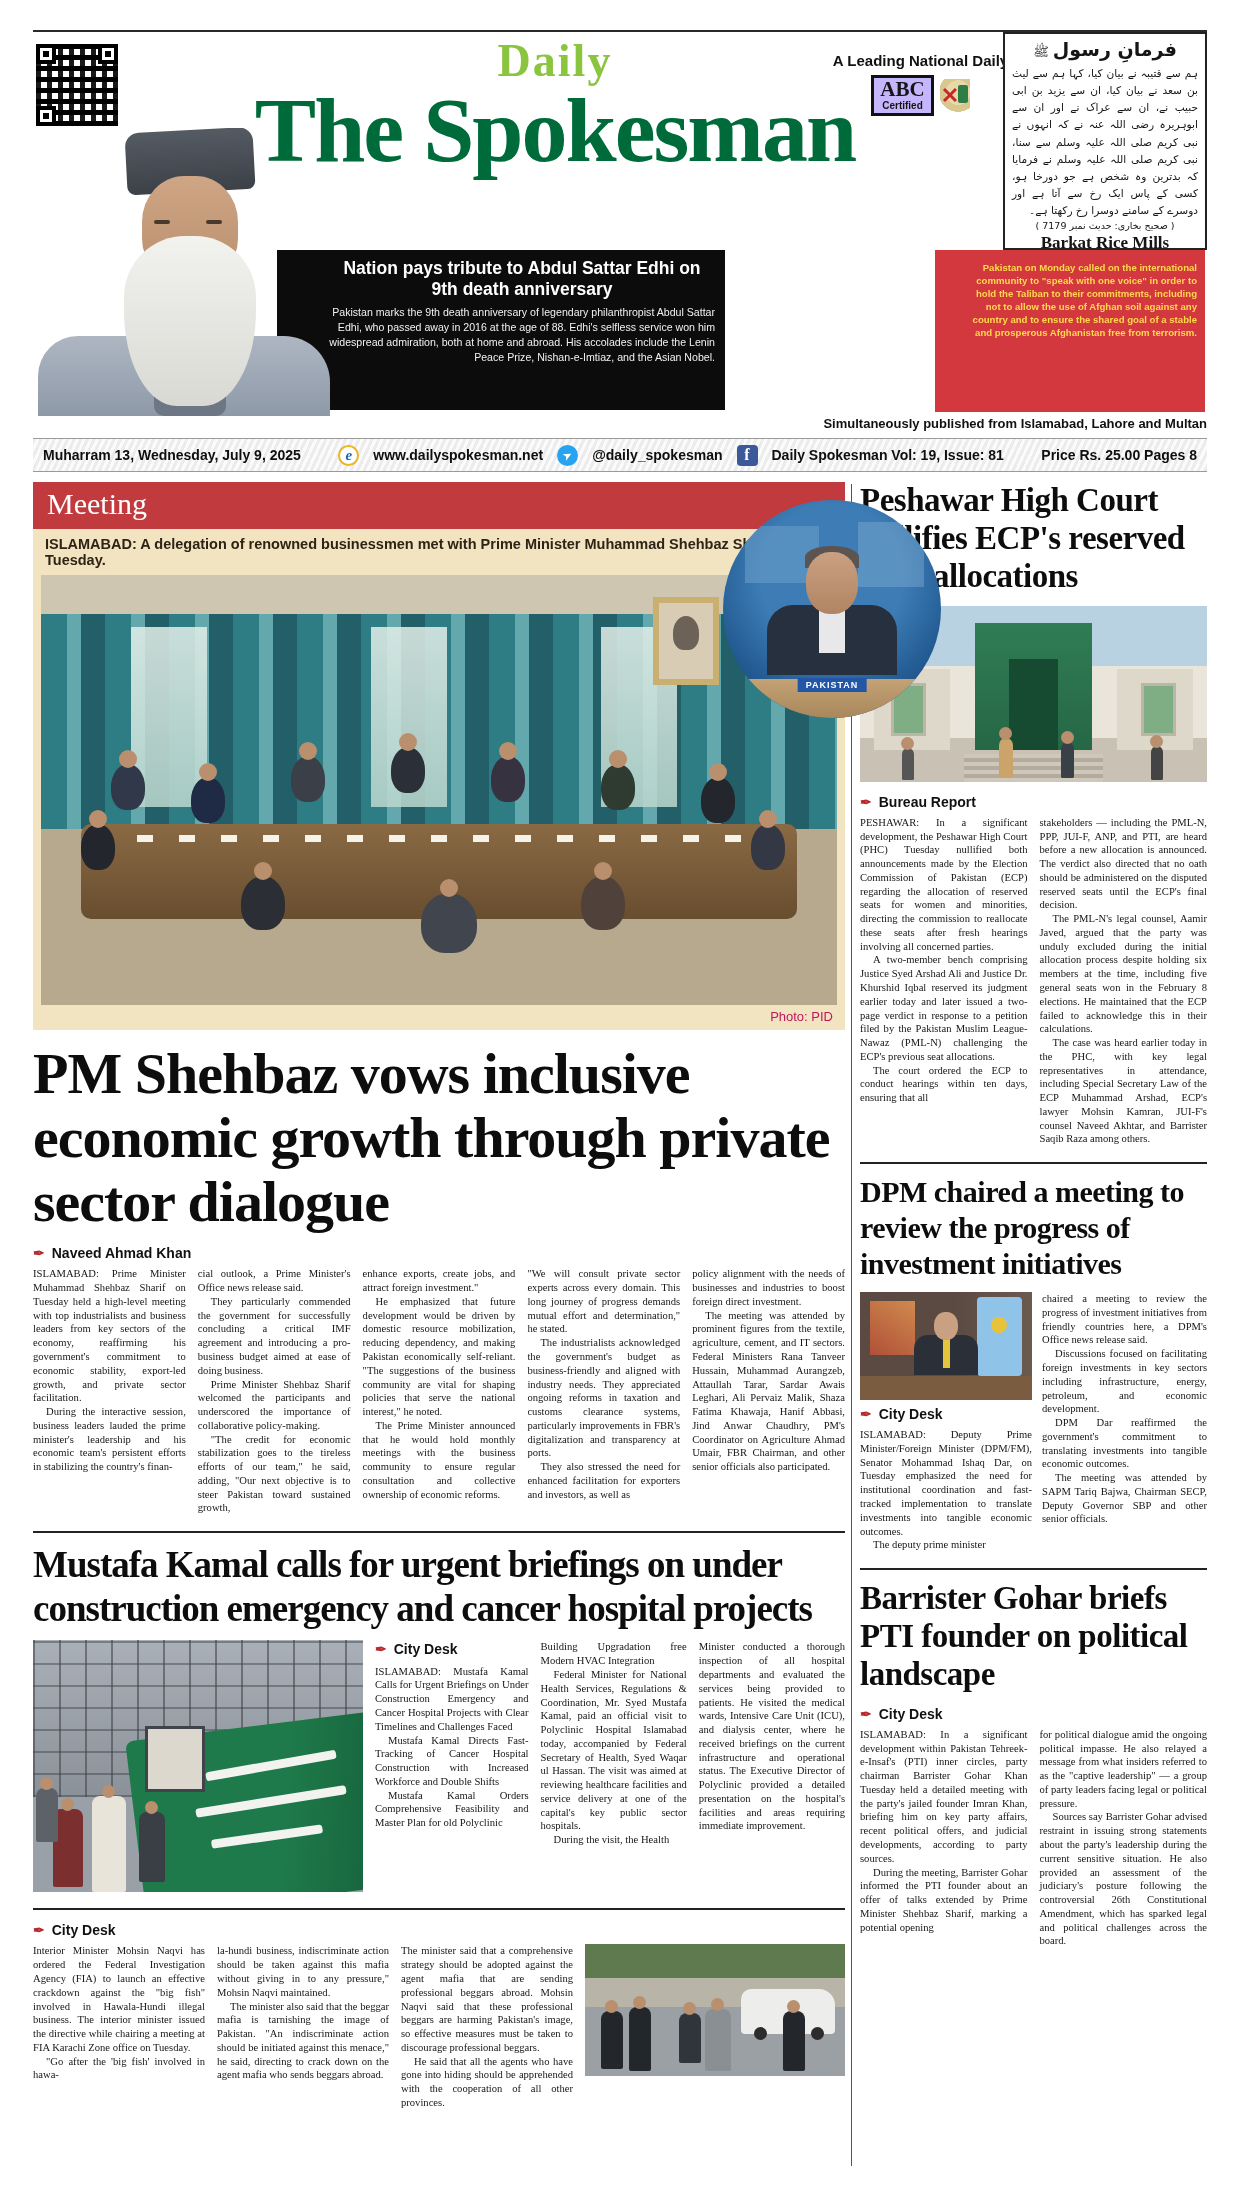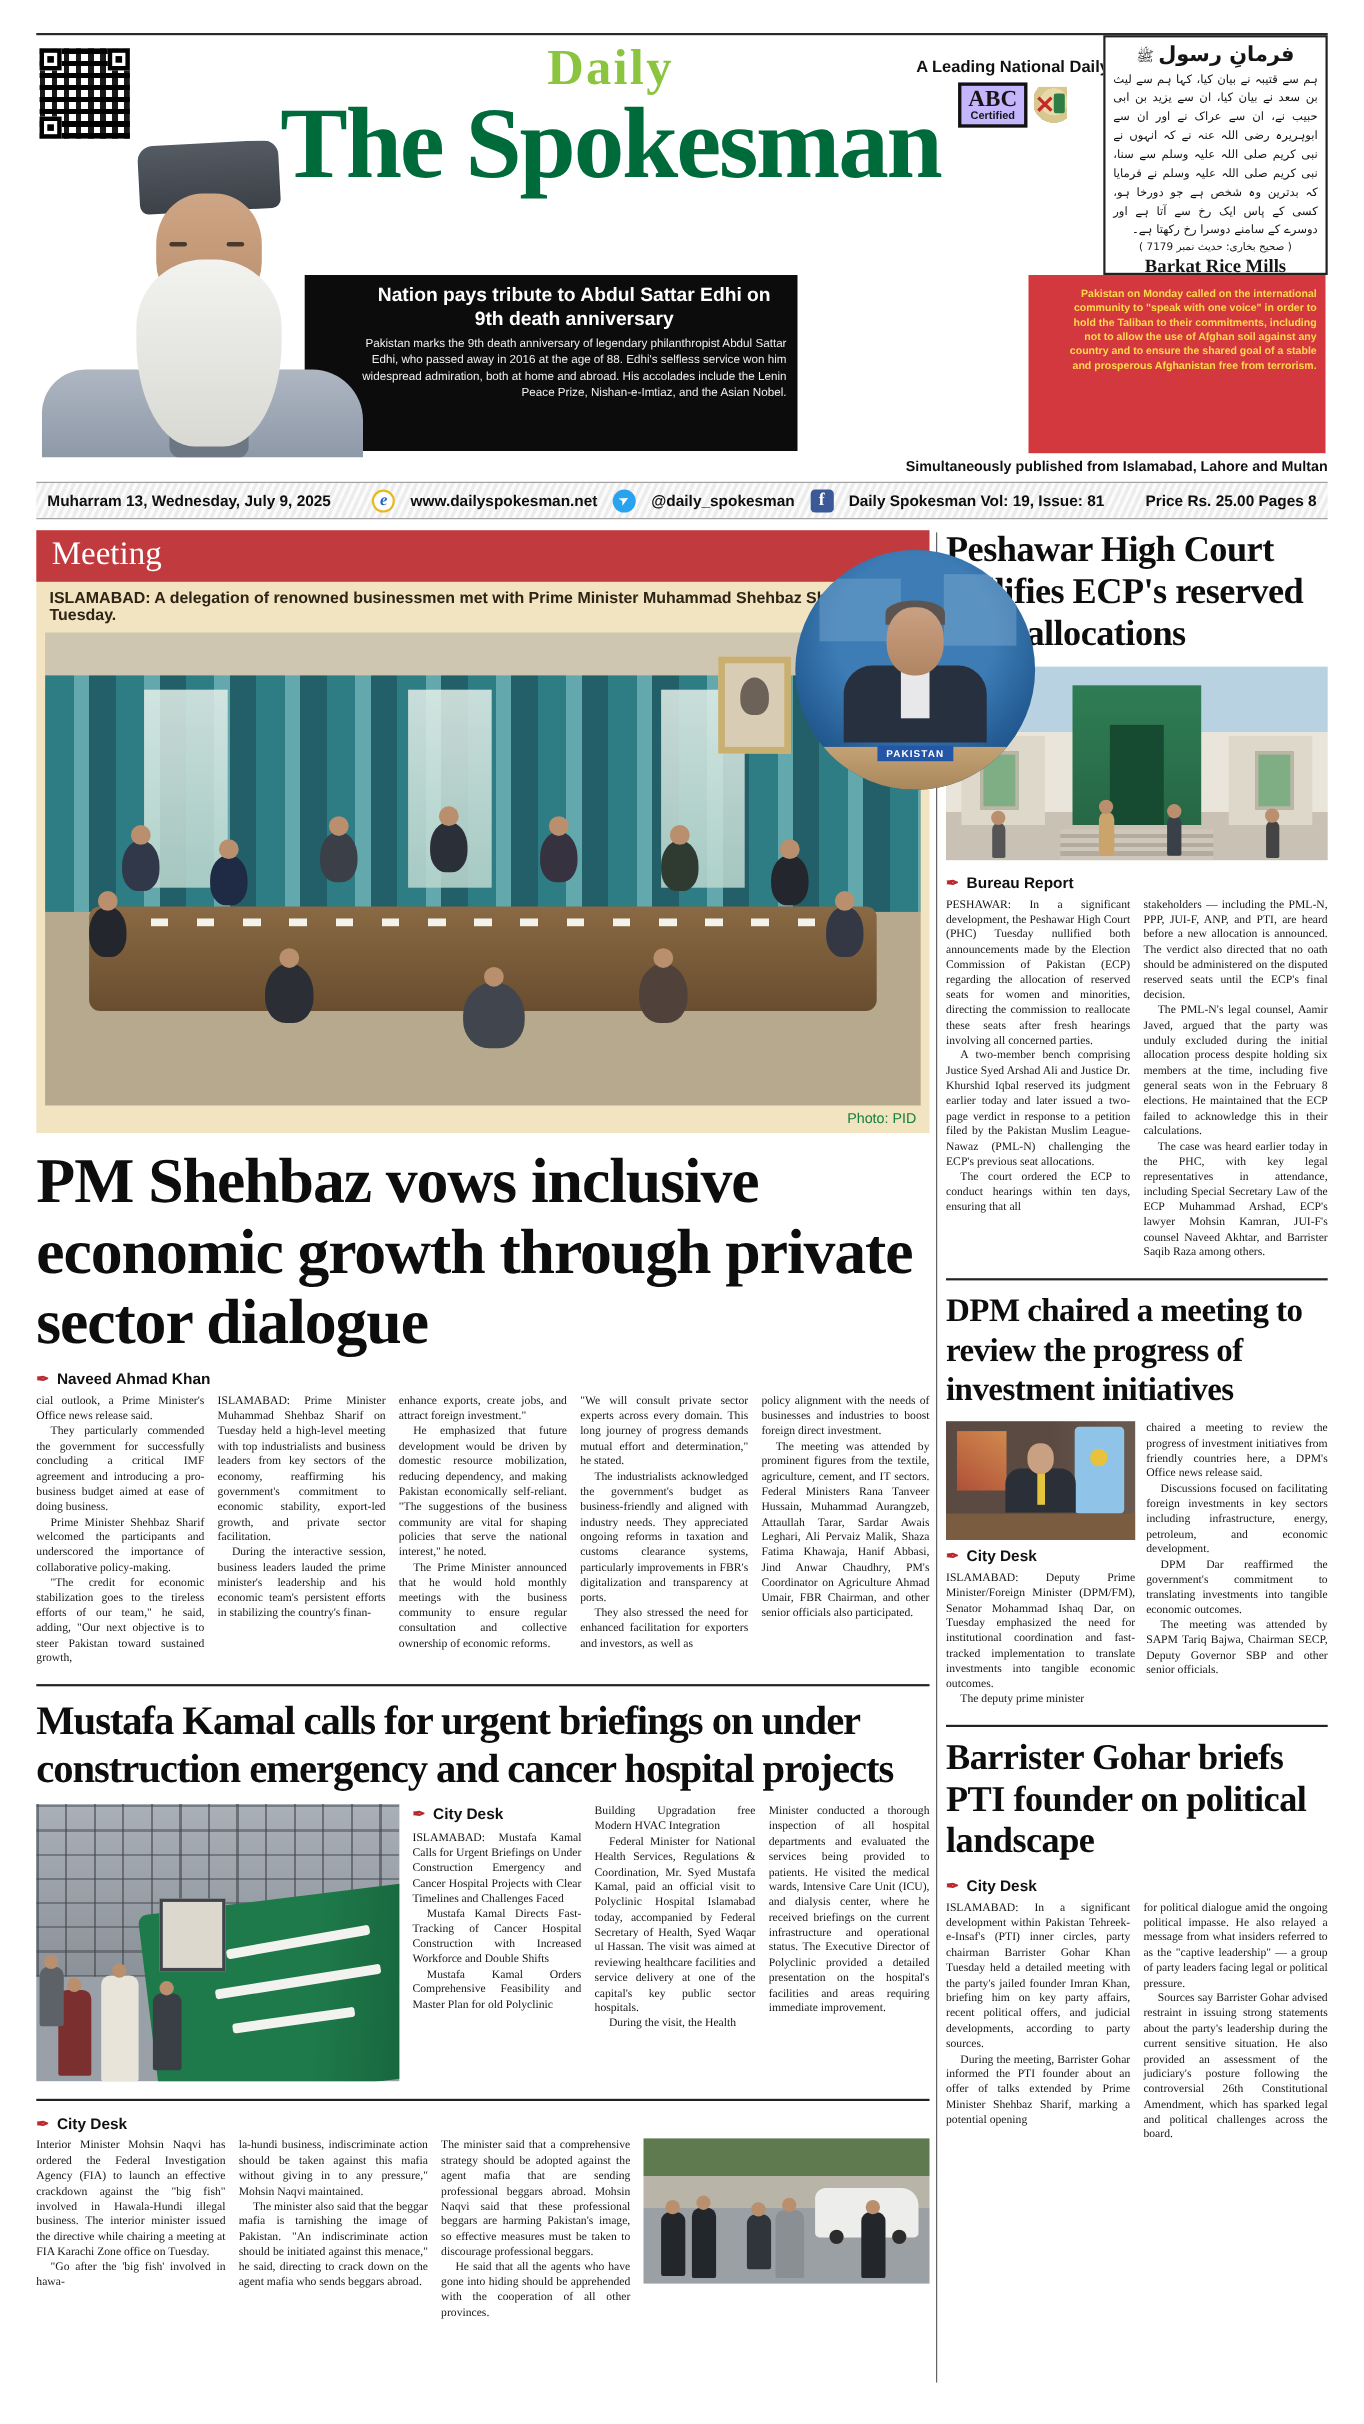--- a/index.html
+++ b/index.html
@@ -90,21 +90,21 @@
   #fb-ic { background:#3b5998; border-radius:4px; color:#fff; font-family:"Liberation Serif",serif; font-weight:bold; font-size:16px;}
 
   
   #vdivider { left:851px; top:484px; width:1px; height:1682px; background:#555; }
   #left-col { left:33px; top:482px; width:812px; }
   #right-col { left:860px; top:482px; width:347px; }
 
   .kicker { background:#c13b3e; color:#fff; font-size:30px; padding:5px 14px 8px; font-family:"Liberation Serif",serif;}
   .cream-wrap { background:#f2e3c1; padding:0 8px; }
   .caption { font-family:"Liberation Sans",sans-serif; font-size:14.5px; font-weight:bold; color:#2d2415; padding:7px 4px;}
-  .credit { font-family:"Liberation Sans",sans-serif; font-size:13px; color:#15803d; text-align:right; padding:4px 4px 6px;}
+  .credit { font-family:"Liberation Sans",sans-serif; font-size:13px; color:#be185d; text-align:right; padding:4px 4px 6px;}
 
   .headline { font-weight:bold; color:#0d0d0d; letter-spacing:-1px; }
   #lead-headline { font-size:58px; line-height:1.1; margin-top:12px; }
   .byline { display:flex; align-items:center; gap:7px; font-family:"Liberation Sans",sans-serif;
      font-size:14px; font-weight:bold; color:#111; margin:12px 0 6px;}
   .pen { color:#b9292e; font-size:14px; }
 
   .cols { display:flex; gap:12px; margin-top:6px; }
   .col { flex:1; font-size:10.6px; line-height:1.3; text-align:justify; }
   .col p { margin:0; text-indent:13px; }
@@ -305,28 +305,28 @@
 
     <h1 class="headline" id="lead-headline">PM Shehbaz vows inclusive economic growth through private sector dialogue</h1>
 
     <div class="byline">
       <span class="pen">✒</span>
       <span>Naveed Ahmad Khan</span>
     </div>
 
     <div class="cols">
       <div class="col">
+          <p>ISLAMABAD: Prime Minister Muhammad Shehbaz Sharif on Tuesday held a high-level meeting with top industrialists and business leaders from key sectors of the economy, reaffirming his government's commitment to economic stability, export-led growth, and private sector facilitation.</p>
+          <p>During the interactive session, business leaders lauded the prime minister's leadership and his economic team's persistent efforts in stabilizing the country's finan-</p>
+        </div>
+      <div class="col">
           <p>cial outlook, a Prime Minister's Office news release said.</p>
           <p>They particularly commended the government for successfully concluding a critical IMF agreement and introducing a pro-business budget aimed at ease of doing business.</p>
           <p>Prime Minister Shehbaz Sharif welcomed the participants and underscored the importance of collaborative policy-making.</p>
           <p>"The credit for economic stabilization goes to the tireless efforts of our team," he said, adding, "Our next objective is to steer Pakistan toward sustained growth,</p>
-        </div>
-      <div class="col">
-          <p>ISLAMABAD: Prime Minister Muhammad Shehbaz Sharif on Tuesday held a high-level meeting with top industrialists and business leaders from key sectors of the economy, reaffirming his government's commitment to economic stability, export-led growth, and private sector facilitation.</p>
-          <p>During the interactive session, business leaders lauded the prime minister's leadership and his economic team's persistent efforts in stabilizing the country's finan-</p>
         </div>
       <div class="col">
           <p>enhance exports, create jobs, and attract foreign investment."</p>
           <p>He emphasized that future development would be driven by domestic resource mobilization, reducing dependency, and making Pakistan economically self-reliant. "The suggestions of the business community are vital for shaping policies that serve the national interest," he noted.</p>
           <p>The Prime Minister announced that he would hold monthly meetings with the business community to ensure regular consultation and collective ownership of economic reforms.</p>
         </div>
       <div class="col">
           <p>"We will consult private sector experts across every domain. This long journey of progress demands mutual effort and determination," he stated.</p>
           <p>The industrialists acknowledged the government's budget as business-friendly and aligned with industry needs. They appreciated ongoing reforms in taxation and customs clearance systems, particularly improvements in FBR's digitalization and transparency at ports.</p>
           <p>They also stressed the need for enhanced facilitation for exporters and investors, as well as</p>

